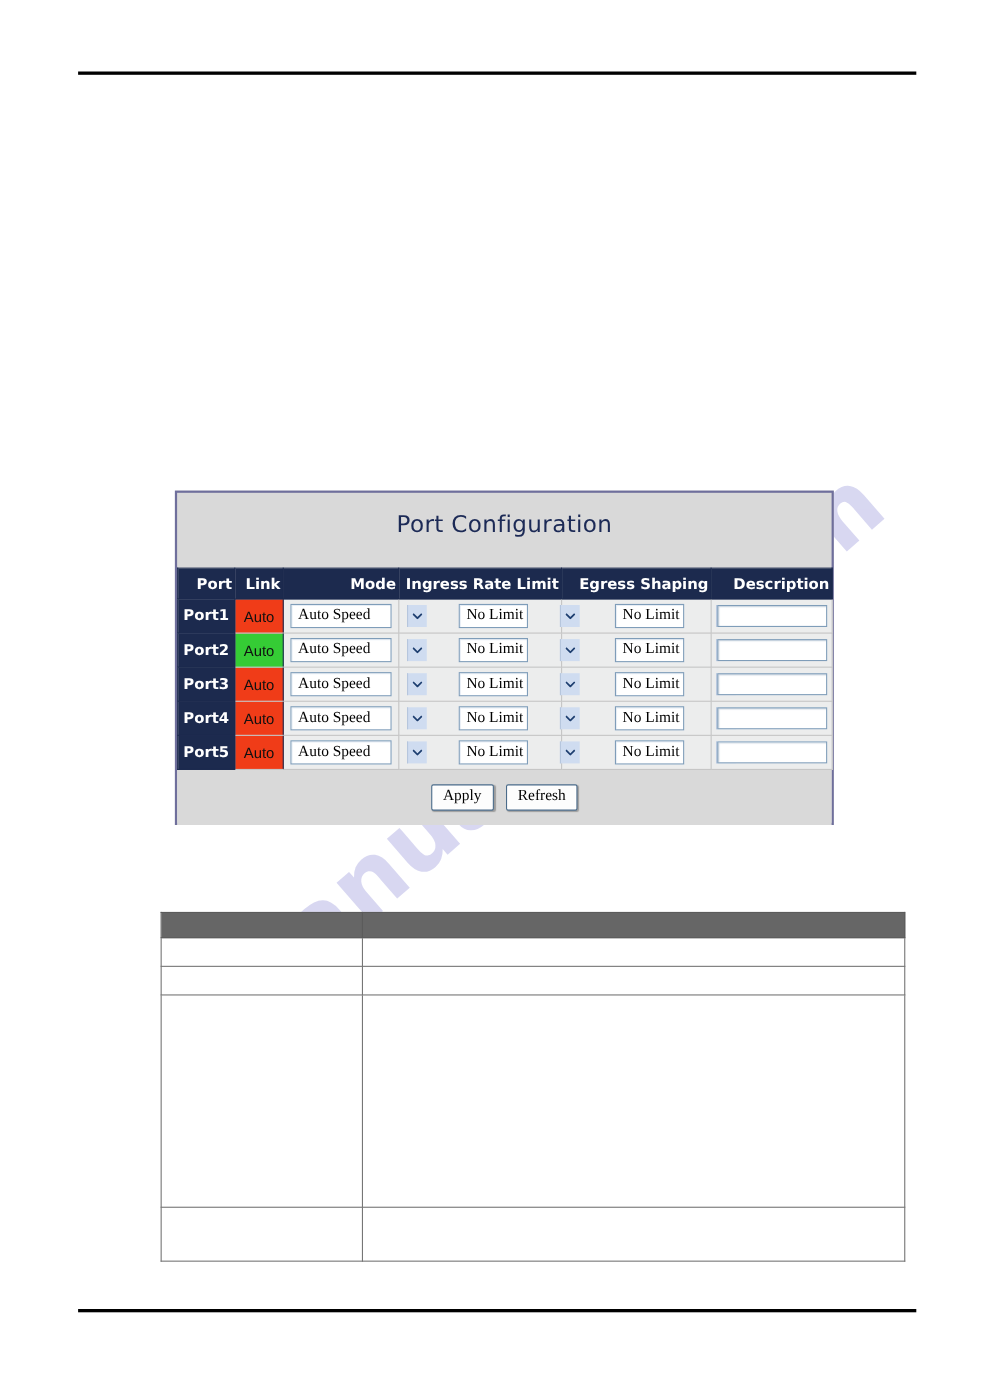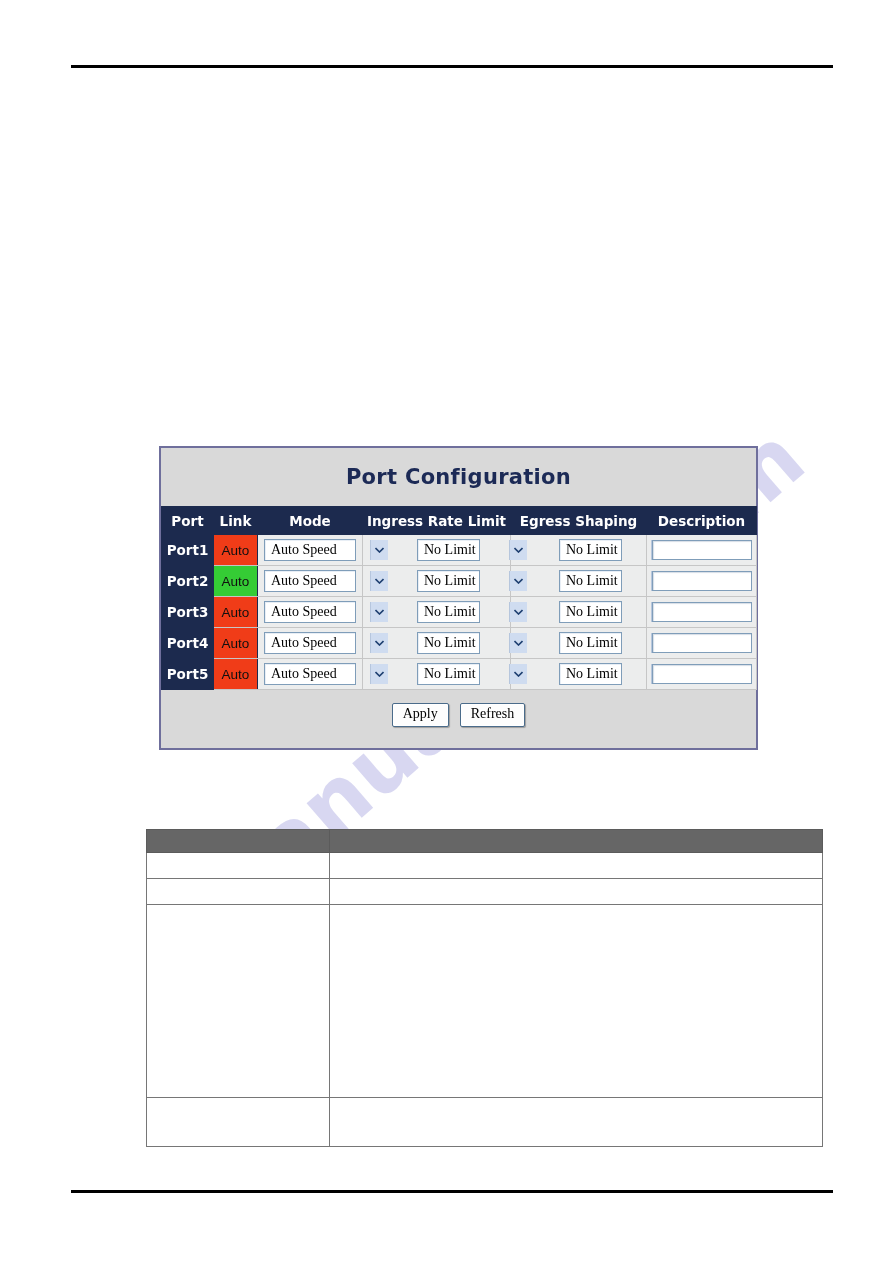--- a/index.html
+++ b/index.html
@@ -62,44 +62,44 @@
     left: 159px;
     top: 446px;
     width: 599px;
     height: 304px;
     box-sizing: border-box;
     border: 2px solid #6f6f9c;
     background: #d9d9d9;
     z-index: 10;
   }
   .panel-title {
-    height: 58px;
+    height: 68px;
     line-height: 58px;
     text-align: center;
     font-family: "DejaVu Sans", sans-serif;
     font-size: 21px;
-    font-weight: 700;
+    font-weight: 400;
     color: #1c2a56;
     letter-spacing: .3px;
     border-radius: 6px;
   }
 
   table.port-table {
     border-collapse: collapse;
     width: 595px;
     table-layout: fixed;
   }
   table.port-table th {
     background: #1c2a4e;
     color: #ffffff;
     font-family: "DejaVu Sans", sans-serif;
     font-size: 13.5px;
     font-weight: 700;
     height: 27px;
-    text-align: center;
+    text-align: right;
     border: 1px solid #1c2a4e;
     padding: 0 2px;
     white-space: nowrap;
   }
   table.port-table td {
     border: 1px solid #c6c6c6;
     height: 30px;
     padding: 0;
     background: #eceded;
     text-align: center;

